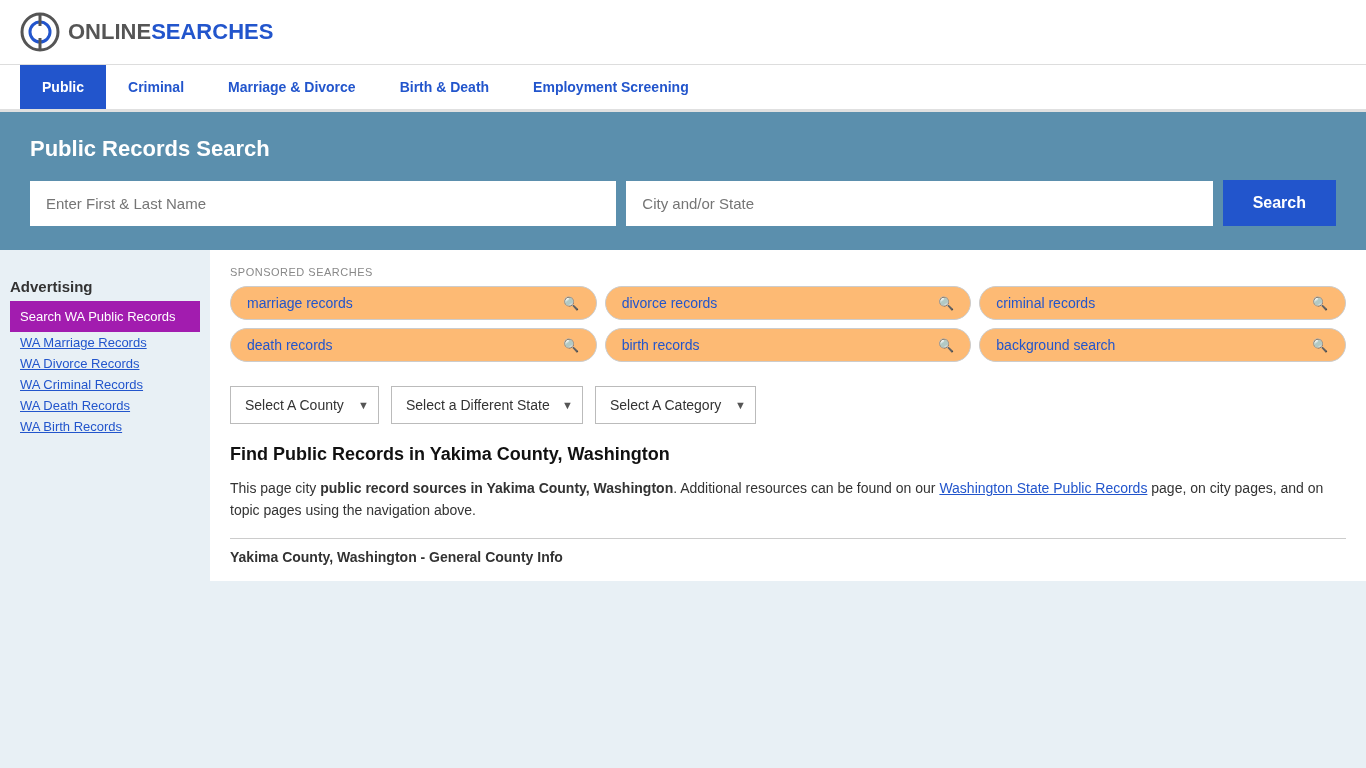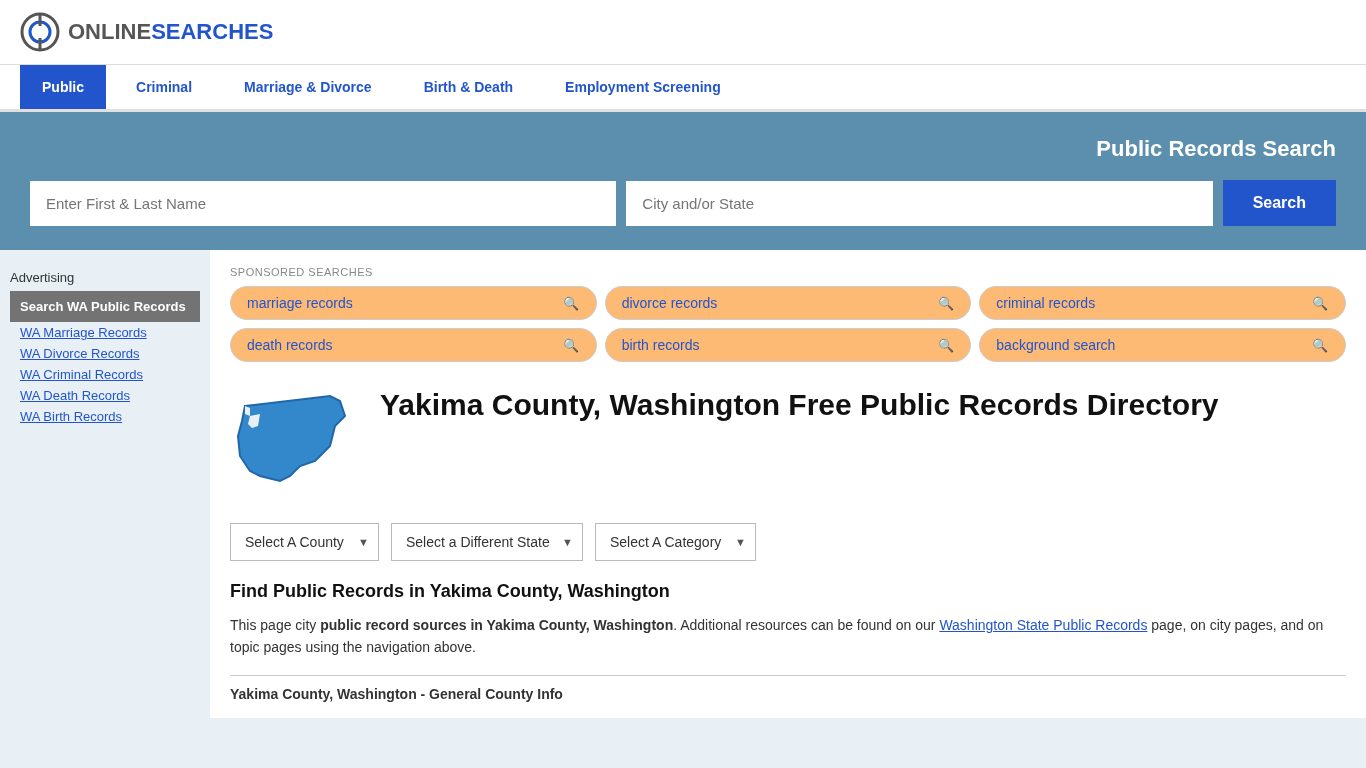--- a/index.html
+++ b/index.html
@@ -7,39 +7,39 @@
 
     
     .header { background: #fff; padding: 12px 20px; display: flex; align-items: center; border-bottom: 1px solid #ddd; }
     .logo-area { display: flex; align-items: center; gap: 8px; }
     .logo-icon { width: 40px; height: 40px; }
     .logo-text { font-size: 22px; font-weight: bold; }
     .logo-online { color: #555; }
     .logo-searches { color: #2255cc; }
 
     
-    .nav { background: #fff; display: flex; padding: 0 20px; border-bottom: 3px solid #e0e0e0; gap: 8px; }
+    .nav { background: #fff; display: flex; padding: 0 20px; border-bottom: 3px solid #e0e0e0; }
     .nav-item { padding: 14px 22px; font-size: 14px; font-weight: 600; cursor: pointer; color: #2255cc; text-decoration: none; }
     .nav-item.active { background: #2255cc; color: #fff; }
 
     
     .search-banner { background: #5b8fad; padding: 24px 30px; }
-    .search-banner-title { text-align: right; color: #fff; font-size: 22px; font-weight: bold; margin-bottom: 18px; }
+    .search-banner-title { text-align: left; color: #fff; font-size: 22px; font-weight: bold; margin-bottom: 18px; }
     .search-fields { display: flex; gap: 10px; align-items: center; }
     .search-input { flex: 1; padding: 14px 16px; font-size: 15px; border: none; outline: none; color: #999; background: #fff; }
     .search-btn { background: #2255cc; color: #fff; border: none; padding: 14px 30px; font-size: 16px; font-weight: bold; cursor: pointer; white-space: nowrap; }
 
     
     .main-container { display: flex; gap: 0; max-width: 1366px; }
 
     
     .sidebar { width: 210px; min-width: 210px; padding: 20px 10px; background: #e8f0f5; }
-    .sidebar-ad-label { font-weight: normal; font-size: 13px; color: #333; margin-bottom: 6px; }
+    .sidebar-ad-label { font-weight: bold; font-size: 15px; color: #333; margin-bottom: 6px; margin-top: 8px; }
     .sidebar-ad-item { padding: 8px 10px; font-size: 13px; cursor: pointer; }
-    .sidebar-ad-item.active { background: #737373; color: #fff; font-weight: bold; }
+    .sidebar-ad-item.active { background: #a21caf; color: #fff; font-weight: normal; }
     .sidebar-link { display: block; color: #2255cc; text-decoration: underline; font-size: 13px; padding: 3px 10px; cursor: pointer; }
 
     
     .content { flex: 1; padding: 16px 20px; background: #fff; }
 
     
     .sponsored-label { font-size: 11px; color: #888; text-transform: uppercase; margin-bottom: 8px; letter-spacing: 0.5px; }
     .search-pills { display: grid; grid-template-columns: 1fr 1fr 1fr; gap: 8px; margin-bottom: 24px; }
     .search-pill { border: 1px solid #ccc; border-radius: 20px; padding: 8px 16px; display: flex; justify-content: space-between; align-items: center; font-size: 14px; color: #2255cc; cursor: pointer; background: #fdba74; }
     .pill-search-icon { color: #555; font-size: 13px; }
@@ -133,32 +133,20 @@
       <div class="search-pill">
         <span>birth records</span>
         <span class="pill-search-icon">🔍</span>
       </div>
       <div class="search-pill">
         <span>background search</span>
         <span class="pill-search-icon">🔍</span>
       </div>
     </div>
 
-    <div class="location-section">
-      <div class="state-map">
-        
-        <svg viewBox="0 0 130 110" xmlns="http://www.w3.org/2000/svg">
-          <polygon points="15,20 100,10 110,15 115,30 105,40 100,60 90,70 85,75 70,80 60,90 50,95 30,90 20,85 10,70 8,50 12,35" fill="#3388cc" stroke="#2266aa" stroke-width="2"></polygon>
-
-          <polygon points="20,30 30,28 28,40 22,42 18,38" fill="#e8f0f5"></polygon>
-          <polygon points="15,20 20,22 20,30 15,28" fill="#e8f0f5"></polygon>
-        </svg>
-      </div>
-      <div class="location-title">Yakima County, Washington Free Public Records Directory</div>
-    </div>
 
     <div class="dropdown-row">
       <div class="dropdown-wrapper">
         <select class="dropdown-select">
           <option>Select A County</option>
         </select>
       </div>
       <div class="dropdown-wrapper">
         <select class="dropdown-select">
           <option>Select a Different State</option>

